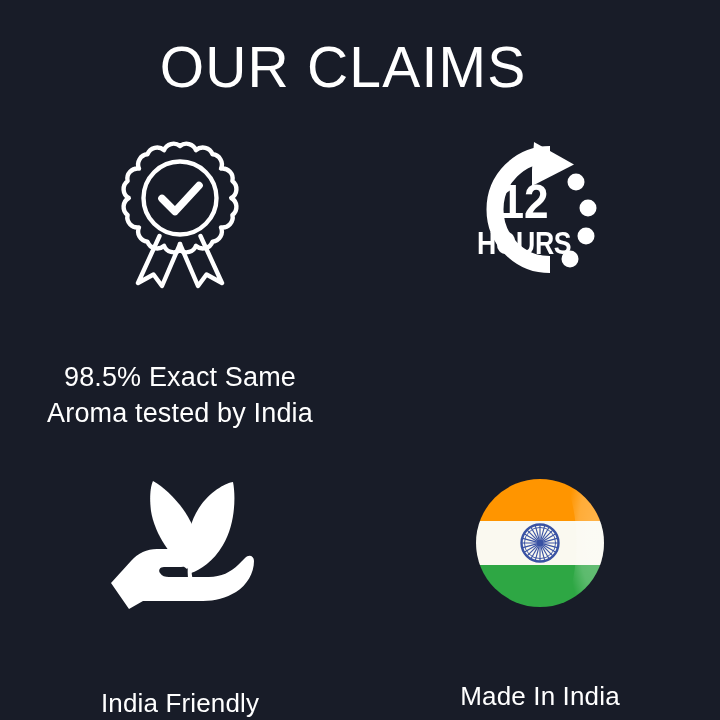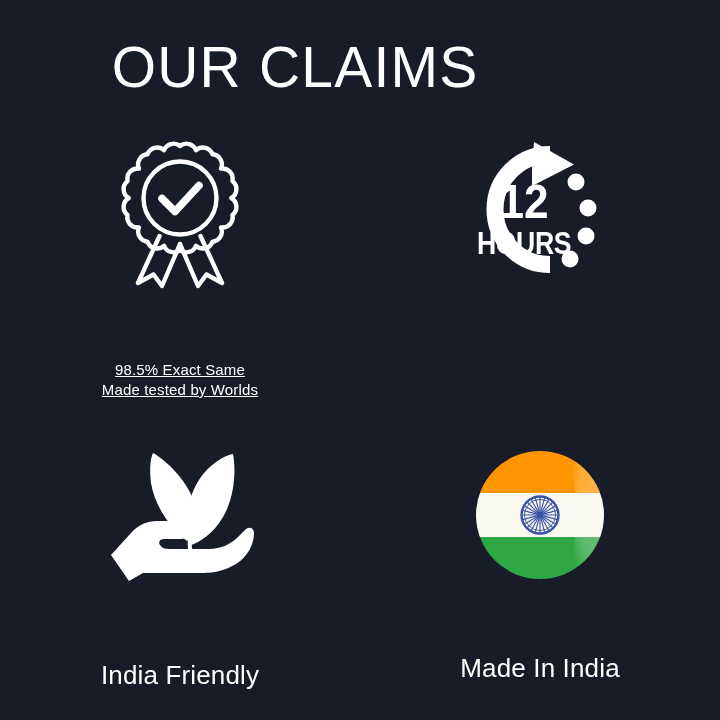--- a/index.html
+++ b/index.html
@@ -28,20 +28,21 @@
     top: 38px;
     left: 0;
     width: 590px;
     text-align: center;
     color: #ffffff;
     font-size: 57px;
     font-weight: 300;
     letter-spacing: 1.2px;
     line-height: 1.05;
     white-space: nowrap;
+    padding-left: 48px;
   }
 
   
   #claims-grid {
     position: absolute;
     top: 132px;
     left: 0;
     width: 720px;
     height: 560px;
     display: grid;
@@ -68,21 +69,21 @@
   }
 
   .claim-text {
     color: #ffffff;
     text-align: center;
     font-weight: 400;
     line-height: 1.32;
     letter-spacing: 0.15px;
   }
 
-  .claim-text.size-sm { font-size: 15px; text-decoration: underline; }
+  .claim-text.size-sm { font-size: 27px; }
   .claim-text.size-md { font-size: 26px; }
   .claim-text.size-lg { font-size: 27px; }
 
   .cell-r1c1 .claim-text { margin-top: 26px; }
   .cell-r1c2 .claim-text { margin-top: 28px; }
   .cell-r2c1 .claim-text { margin-top: 30px; }
   .cell-r2c2 .claim-text { margin-top: 26px; }
 
   .claim-text .line { display: block; white-space: nowrap; }
 </style>
@@ -125,21 +126,21 @@
                    A 10.2 10.2 0 0 1 66 6.0 Z"></path>
 
           <circle cx="66" cy="58" r="36.5"></circle>
 
           <path d="M48 58.5 L61 71.5 L85 45.5" stroke-width="7.6"></path>
         </g>
       </svg>
 
       <div class="claim-text size-sm">
         <span class="line">98.5% Exact Same</span>
-        <span class="line">Made tested by Worlds</span>
+        <span class="line">Aroma tested by India</span>
       </div>
     </div>
 
     <div class="claim-cell cell-r1c2">
       <svg class="claim-icon" width="156" height="140" viewBox="0 0 156 140">
 
         <path d="M88 14.5
                  A 55 55 0 1 0 88 124.5" fill="none" stroke="#ffffff" stroke-width="17" stroke-linecap="butt"></path>
 
         <path d="M72 2 L112 24.5 L70 46 L70 30 L72 2 Z" fill="#ffffff"></path>

